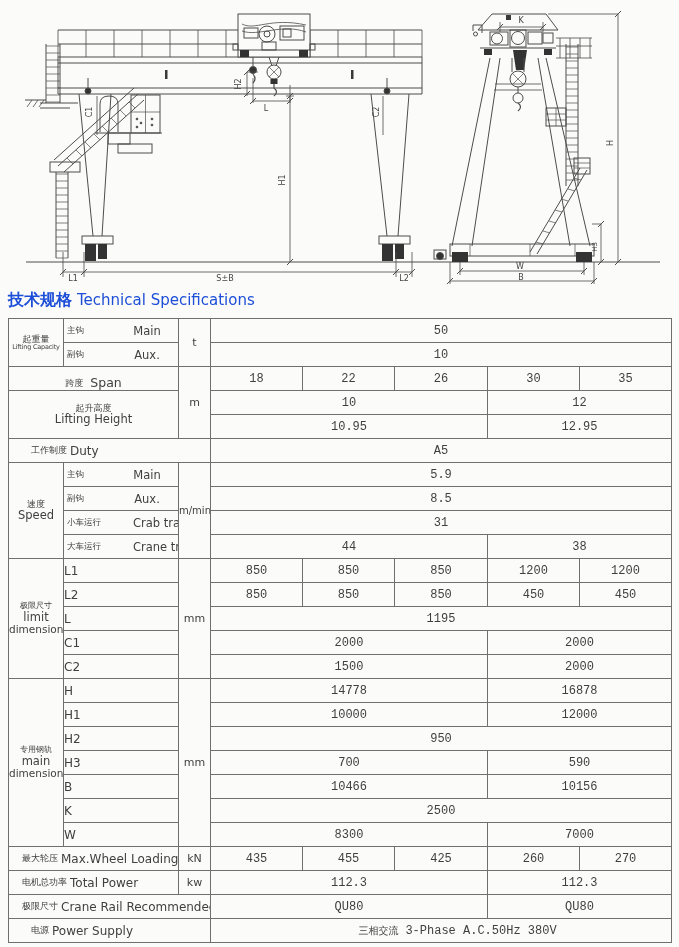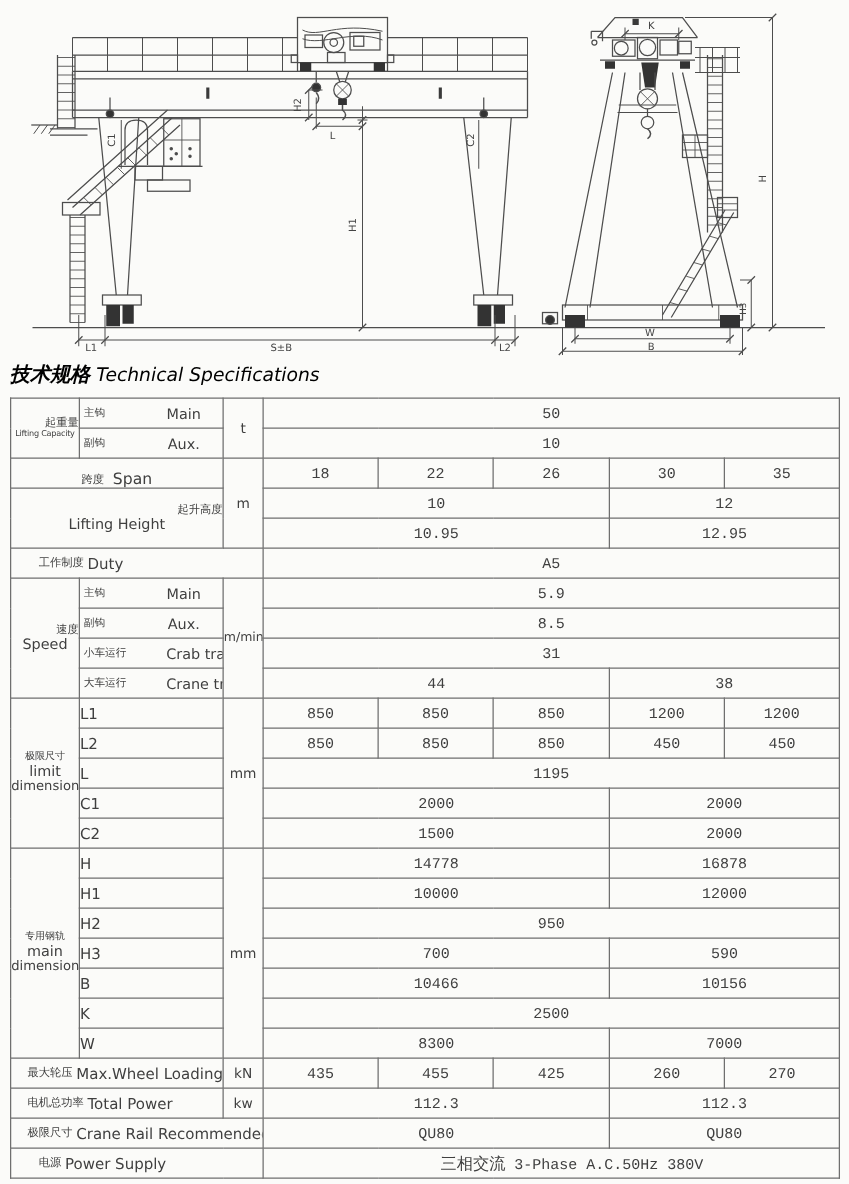--- a/index.html
+++ b/index.html
@@ -1,28 +1,28 @@
 <!DOCTYPE html>
 <html><head>
 <meta charset="utf-8">
 <style>
   html,body{margin:0;padding:0;}
   body{width:679px;height:947px;background:#fbfbf9;font-family:"DejaVu Sans",sans-serif;overflow:hidden;}
   .page{position:relative;width:679px;height:947px;}
   svg.drawing{position:absolute;left:0;top:0;}
   svg text{font-family:"DejaVu Sans",sans-serif;fill:#444;}
-  .title{position:absolute;left:8px;top:290px;white-space:nowrap;color:#000000;font-style:italic;}
+  .title{position:absolute;left:8px;top:290px;white-space:nowrap;color:#1d4ed8;}
   .title .t-zh{font-size:16px;font-weight:bold;}
   .title .t-en{font-size:15px;margin-left:5px;}
   table.spec{position:absolute;left:8px;top:318px;width:664px;border-collapse:collapse;table-layout:fixed;color:#3f3f3f;}
   table.spec td{border:1px solid #6f6f6f;height:23px;padding:0;overflow:hidden;white-space:nowrap;vertical-align:middle;}
   td.v{text-align:center;font-size:12px;font-family:Liberation Mono, monospace;}
-  td.v .zh{font-size:13px;margin-right:7px;margin-left:33px;}
+  td.v .zh{font-size:10px;margin-right:7px;margin-left:33px;}
   td.grp{text-align:center;line-height:1.12;}
-  td.grp .zh{display:block;font-size:9px;text-align:right;}
+  td.grp .zh{display:block;font-size:9px;}
   td.grp .en{display:block;font-size:11.5px;}
   td.grp .en-sm{display:block;font-size:6.5px;letter-spacing:-0.2px;}
   td.grp .zh-sm{display:block;font-size:8px;font-family:Liberation Mono, monospace;}
   td.unit{text-align:center;font-size:11px;}
   td.unit.narrow{font-size:10px;}
   td.sub .wrap{display:flex;align-items:center;height:100%;gap:32px;}
   td.sub .zh{font-size:8.5px;padding-left:3px;flex:none;}
   td.sub .en{flex:1;text-align:center;font-size:11.5px;}
   td.ltr{font-size:12px;text-align:left;padding-left:30px;}
   td.mlab .wrap{display:flex;align-items:center;height:100%;padding-left:13px;gap:3px;}

